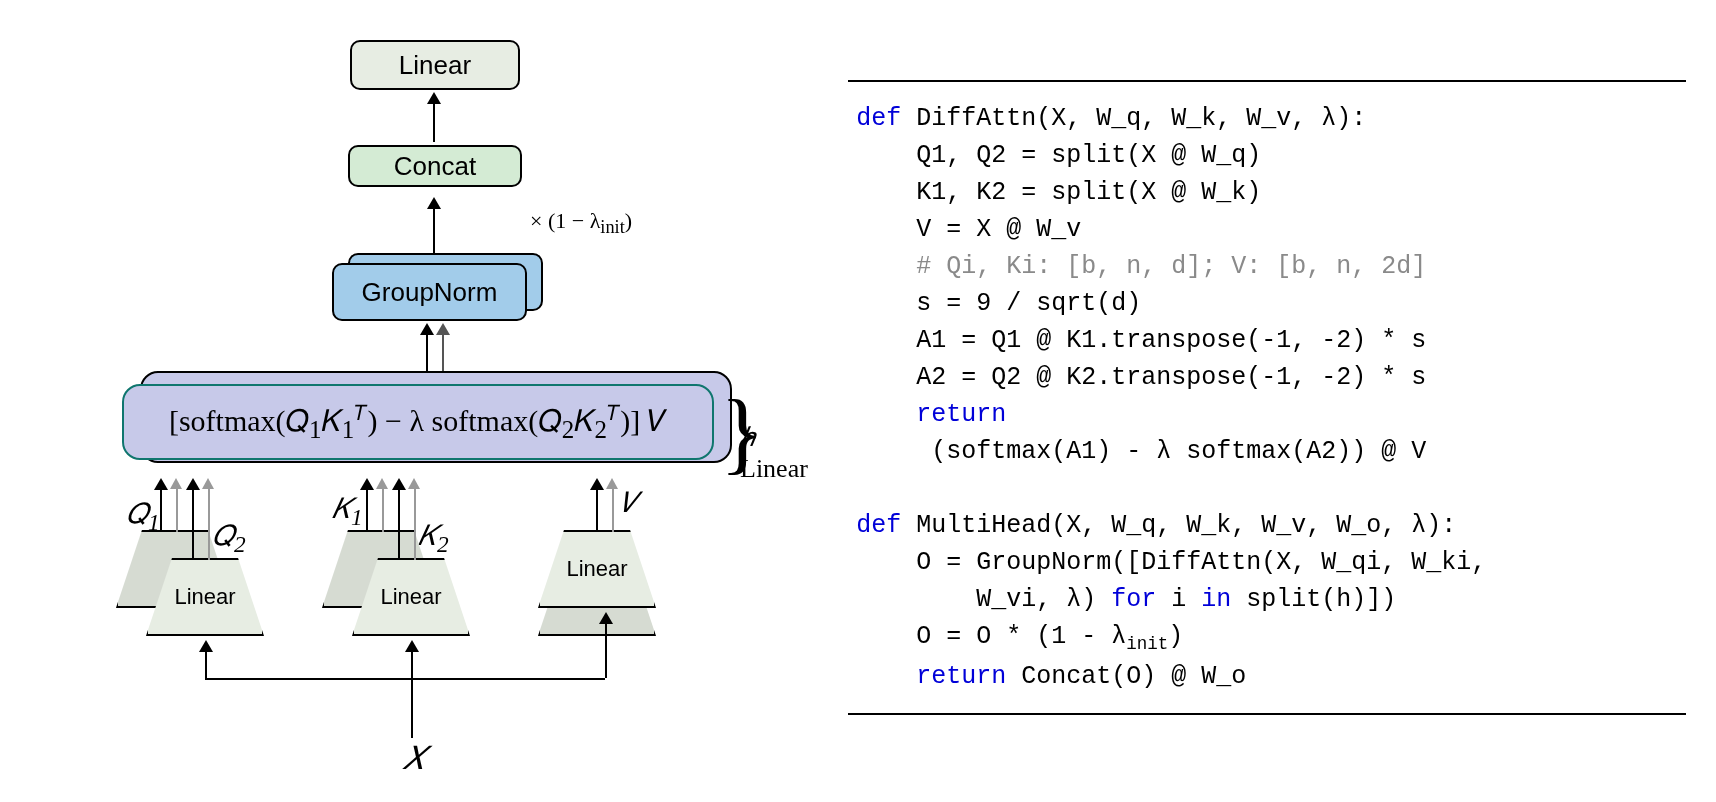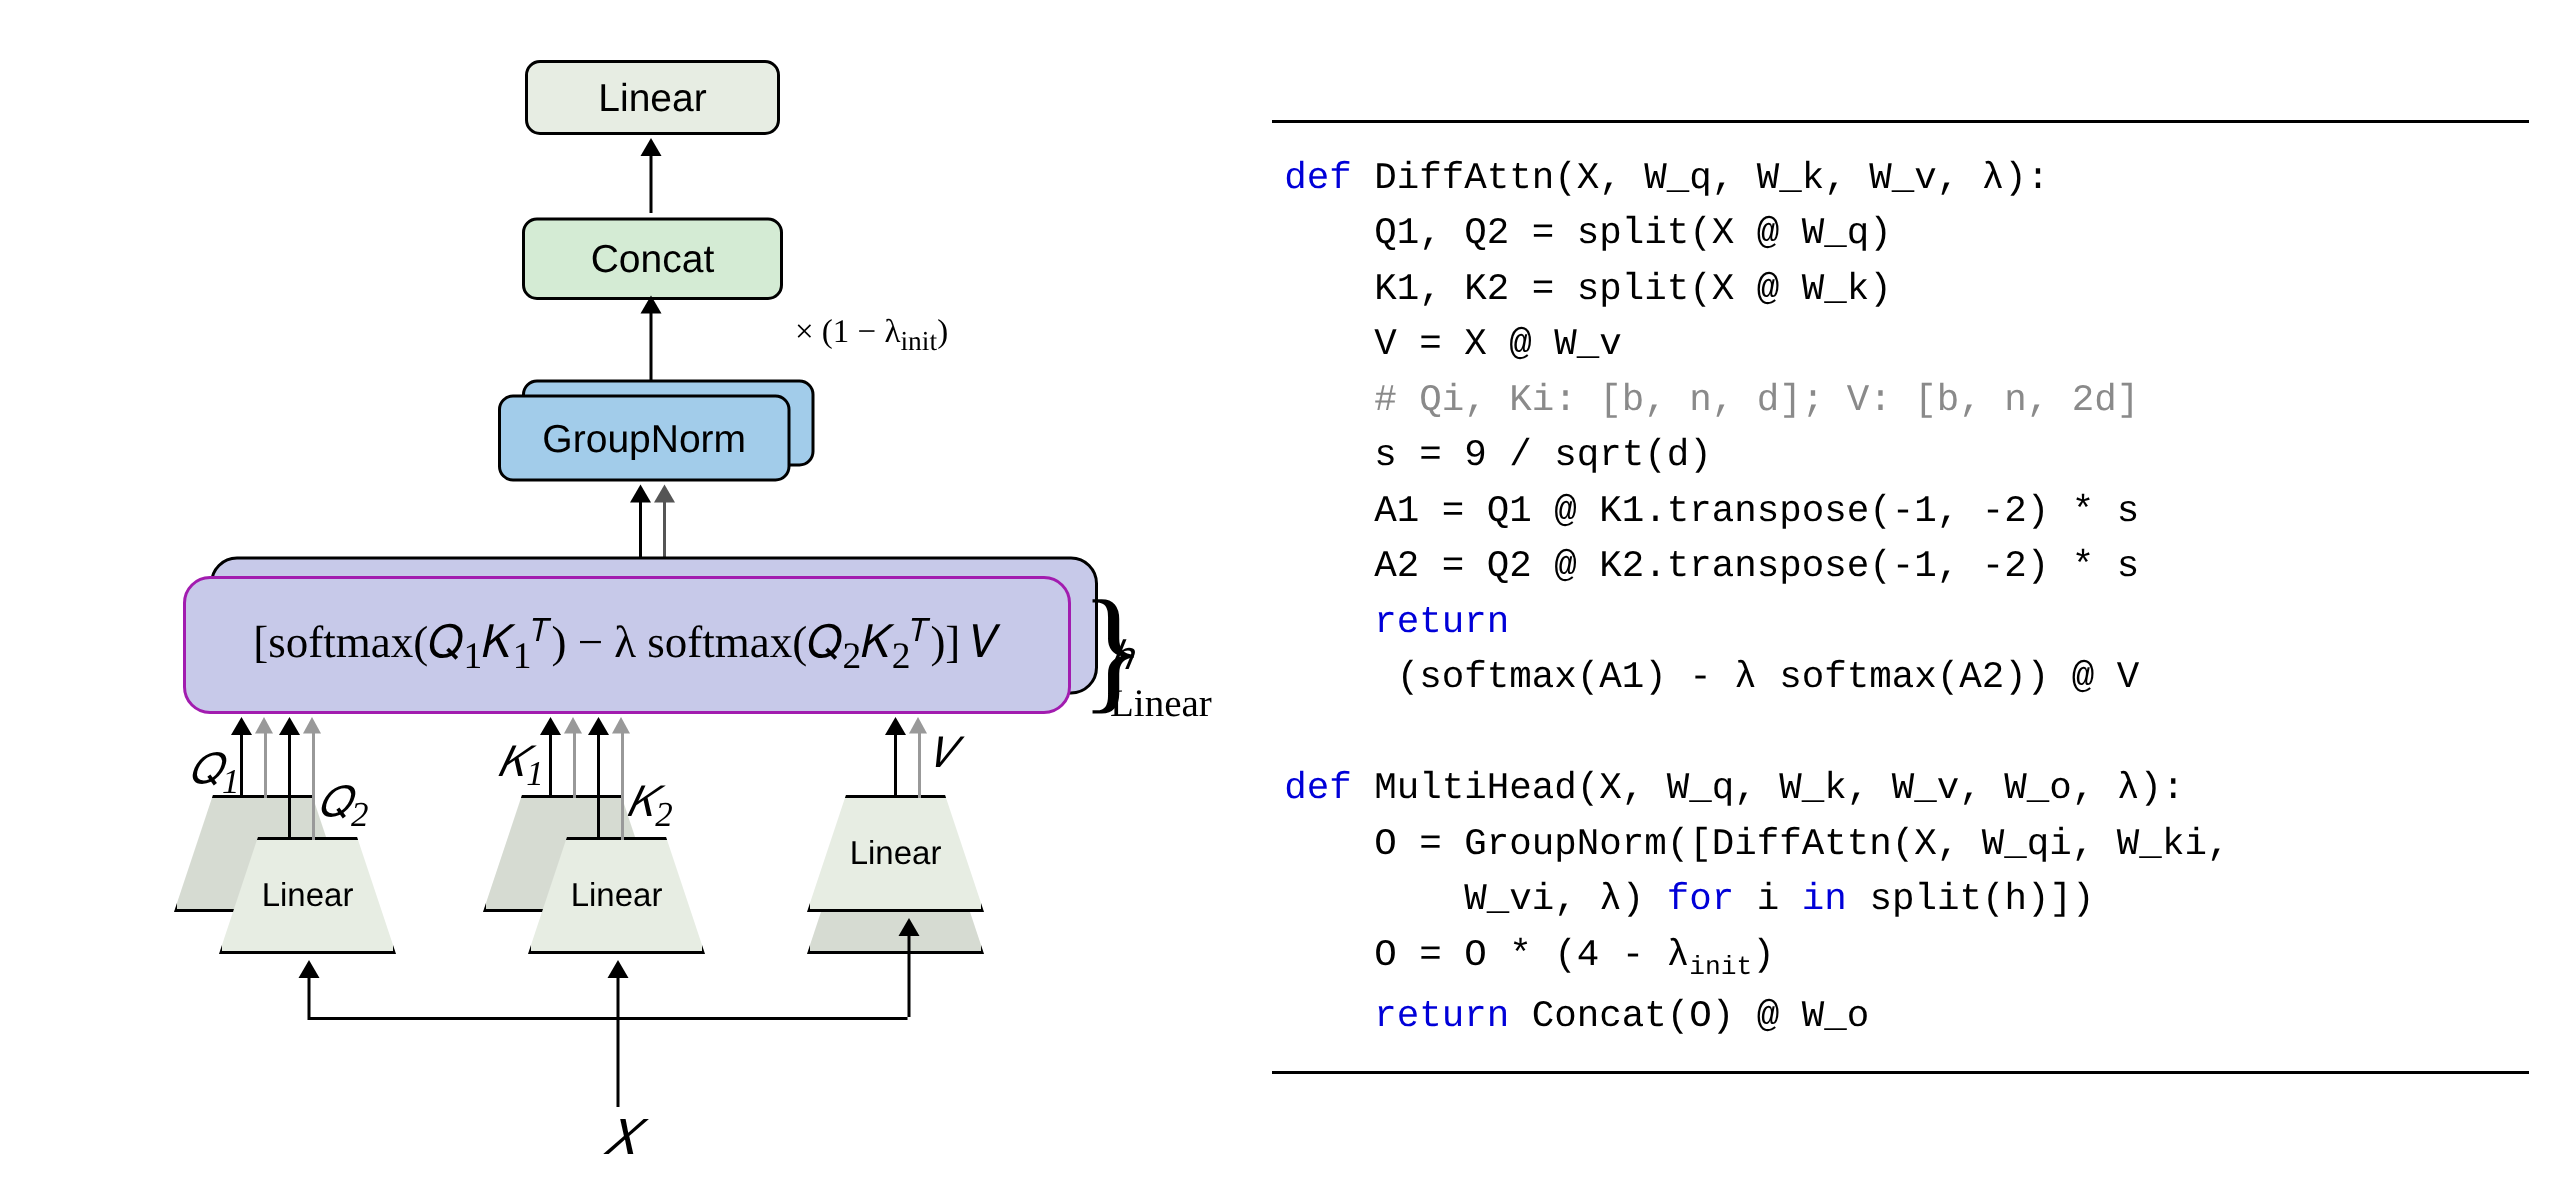--- a/index.html
+++ b/index.html
@@ -37,40 +37,40 @@
     text-align: center;
     display: flex;
     align-items: center;
     justify-content: center;
   }
   .linear-top {
     left: 290px; top: 10px; width: 170px; height: 50px;
     background: #e7ede3;
   }
   .concat {
-    left: 288px; top: 115px; width: 174px; height: 55px;
+    left: 288px; top: 115px; width: 174px; height: 42px;
     background: #d4ebd4; border-radius: 10px;
   }
   .groupnorm-back {
     left: 288px; top: 223px; width: 195px; height: 58px;
     background: #a2ccea; border-radius: 10px;
   }
   .groupnorm {
     left: 272px; top: 233px; width: 195px; height: 58px;
     background: #a2ccea; border-radius: 10px;
   }
   .softmax-back {
     position:absolute;
     left: 80px; top: 341px; width: 592px; height: 92px;
     background: #c7c9e9; border-radius: 18px; border:2px solid #000;
   }
   .softmax {
     position:absolute;
-    left: 62px; top: 354px; width: 592px; height: 92px;
-    background: #c7c9e9; border-radius: 18px; border:2px solid #a21caf;
+    left: 62px; top: 354px; width: 592px; height: 76px;
+    background: #c7c9e9; border-radius: 18px; border:2px solid #0f766e;
     font-family: 'Cambria Math','Times New Roman',serif;
     font-size: 30px;
     display:flex; align-items:center; justify-content:center;
   }
 
   .anno-lambda {
     position:absolute; left: 470px; top: 178px; font-family:'Cambria Math','Times New Roman',serif; font-size:22px;text-align:right;
   }
   .anno-heads {
     position:absolute; left: 680px; top: 388px; font-family:'Cambria Math','Times New Roman',serif; font-size:26px;
@@ -237,17 +237,17 @@
 <span class="cm">    # Qi, Ki: [b, n, d]; V: [b, n, 2d]</span>
 <span>    s = 9 / sqrt(d)</span>
 <span>    A1 = Q1 @ K1.transpose(-1, -2) * s</span>
 <span>    A2 = Q2 @ K2.transpose(-1, -2) * s</span>
 <span class="kw">    return</span>
 <span>     (softmax(A1) - λ softmax(A2)) @ V</span>
 <span> </span>
 <span class="kw">def</span><span> MultiHead(X, W_q, W_k, W_v, W_o, λ):</span>
 <span>    O = GroupNorm([DiffAttn(X, W_qi, W_ki,</span>
 <span>        W_vi, λ) </span><span class="kw">for</span><span> i </span><span class="kw">in</span><span> split(h)])</span>
-<span>    O = O * (4 - λ</span><span class="sub">init</span><span>)</span>
+<span>    O = O * (1 - λ</span><span class="sub">init</span><span>)</span>
 <span class="kw">    return</span><span> Concat(O) @ W_o</span></div>
   </div>
 
 </div>
 
 </body></html>

